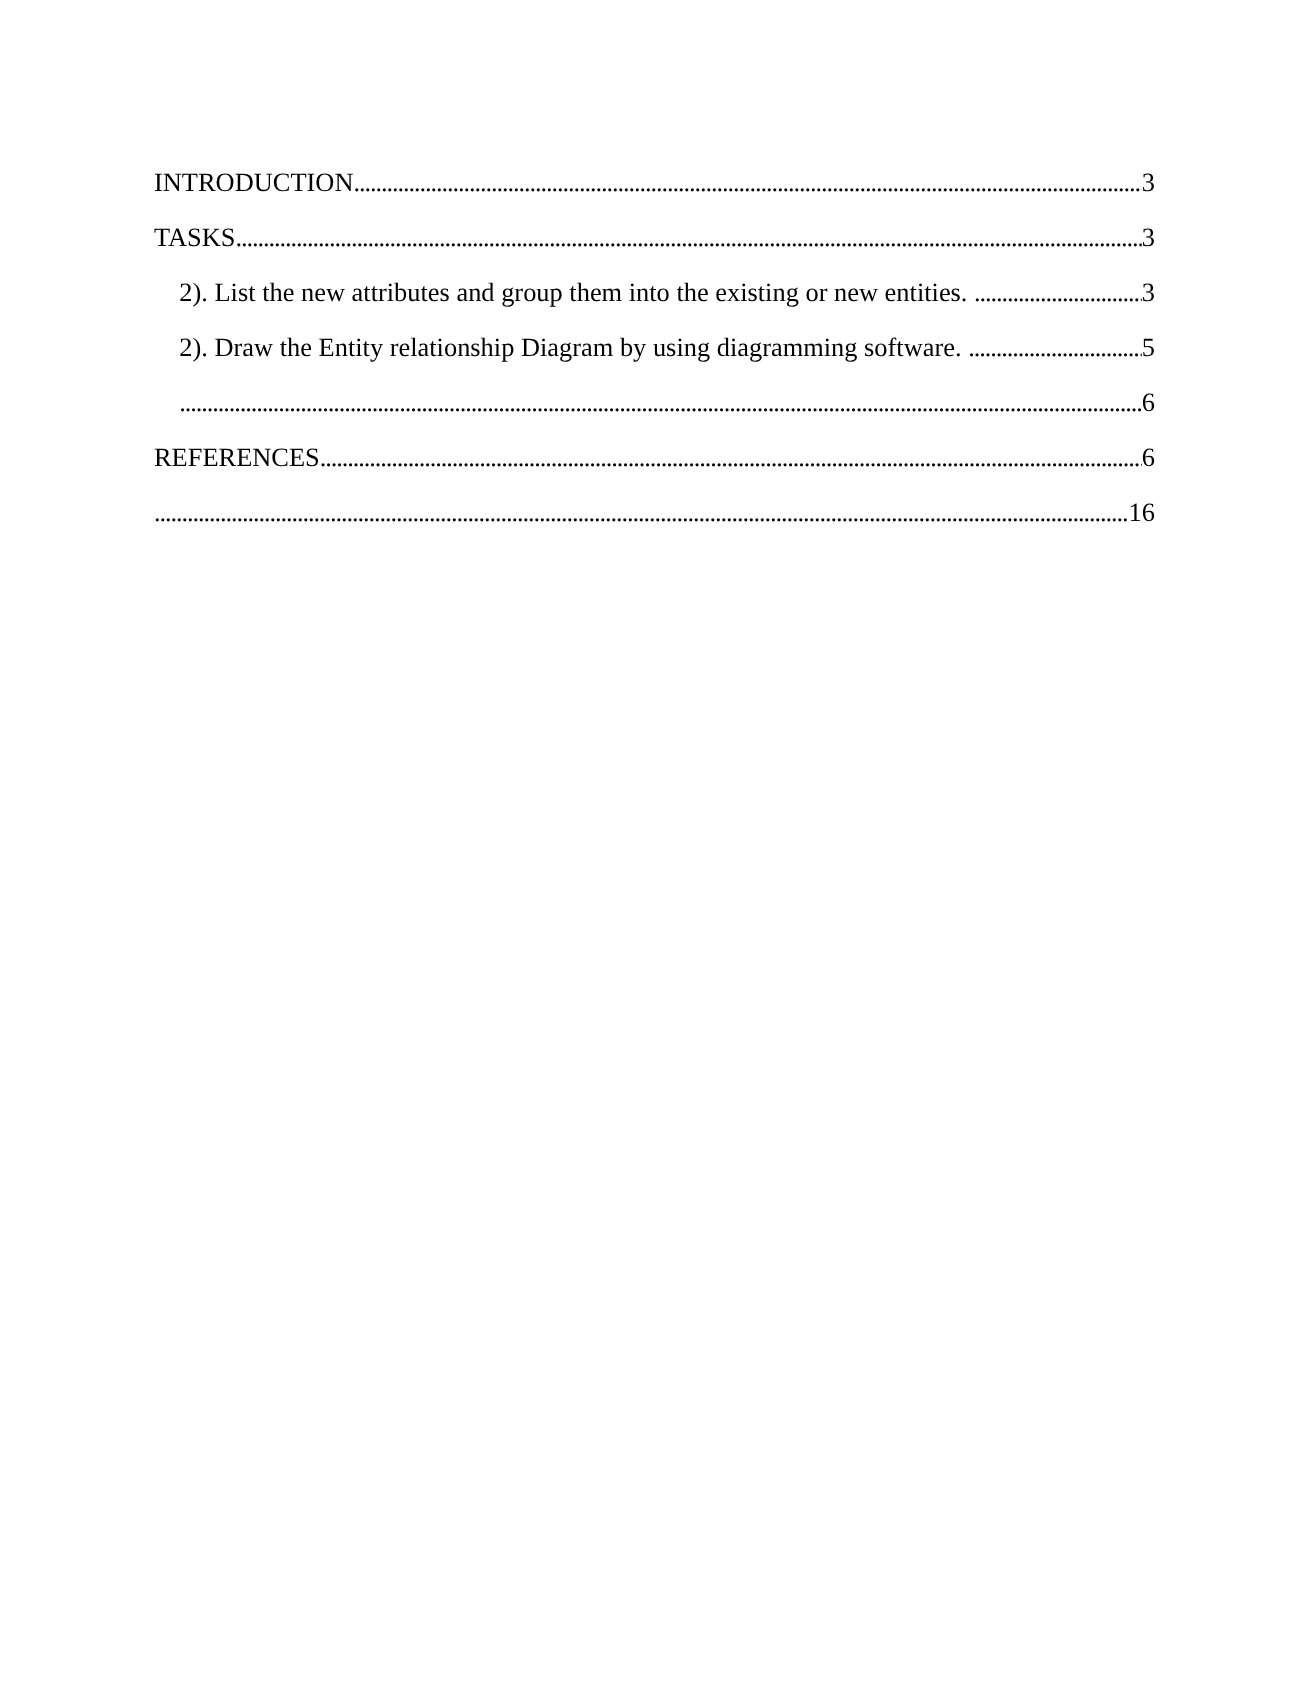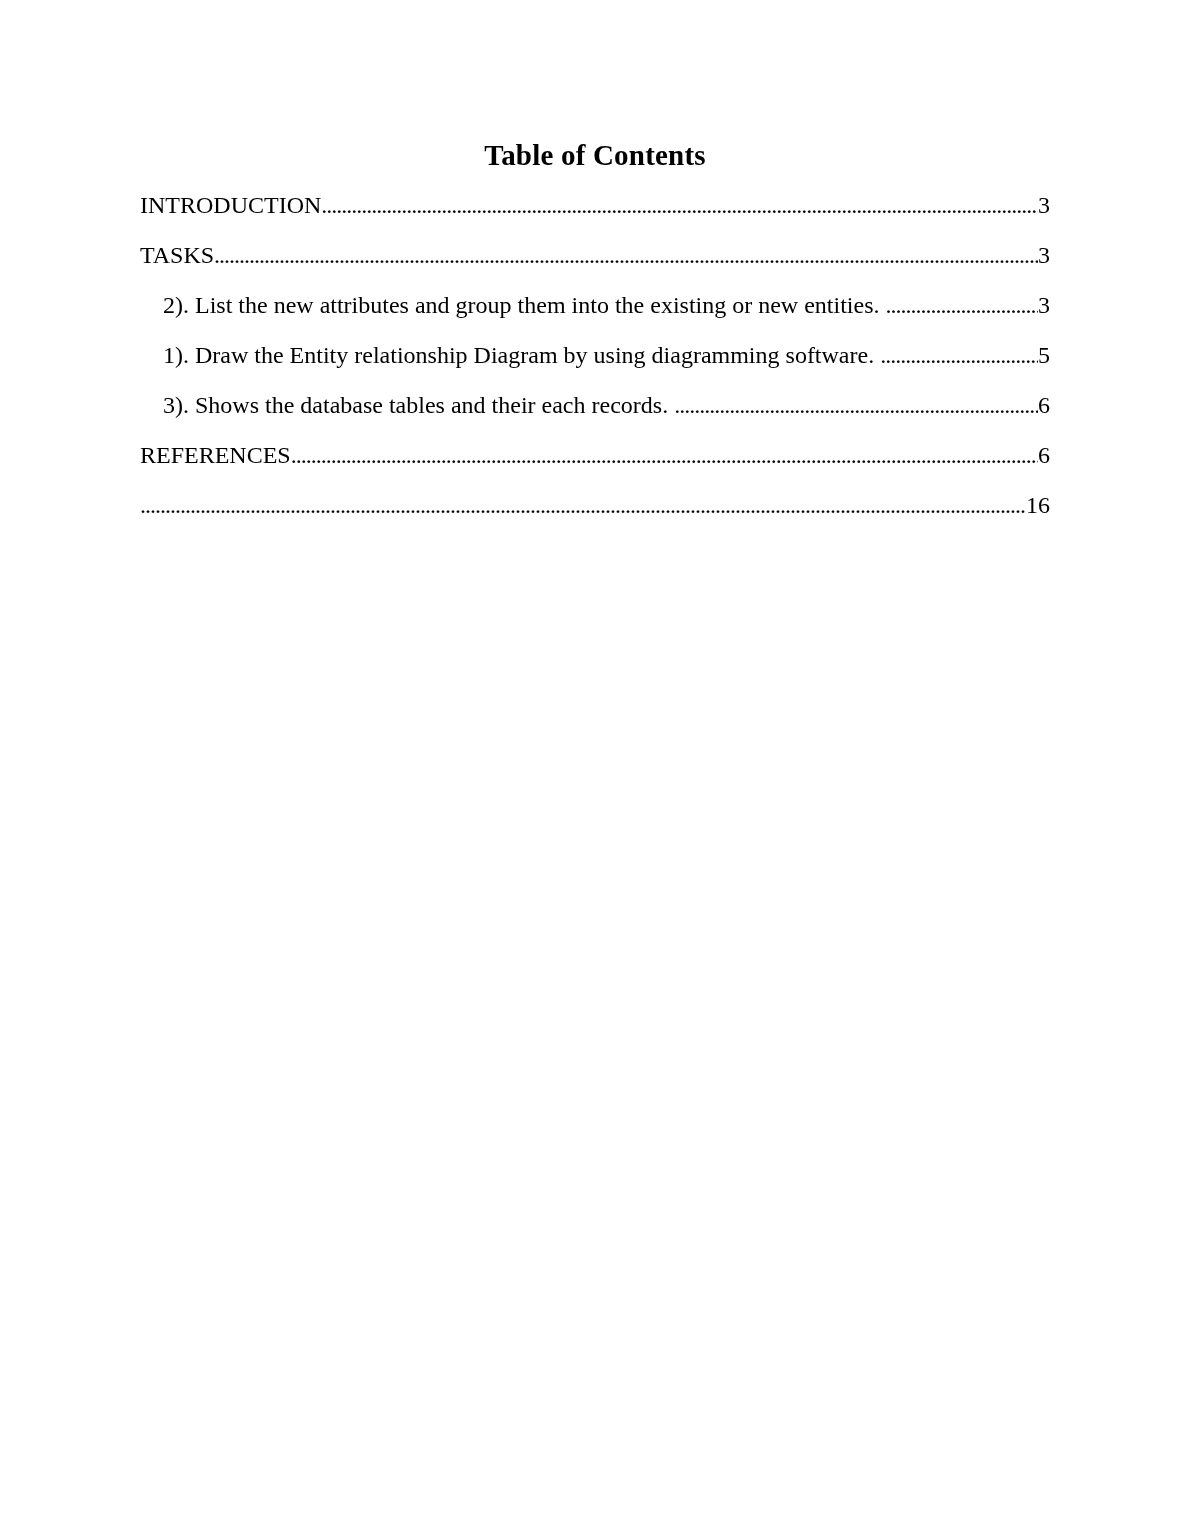--- a/index.html
+++ b/index.html
@@ -50,21 +50,20 @@
     letter-spacing: -1px;
   }
   .toc-page {
     flex: 0 0 auto;
   }
 </style>
 </head>
 <body>
 
 <div class="page">
-  <h1 class="title">Table of Contents</h1>
 
   <div class="toc" id="toc">
   <div class="toc-row level-0">
     <span class="toc-label">INTRODUCTION</span>
     <span class="toc-leader">................................................................................................................................................................................................................................................</span>
     <span class="toc-page">3</span>
   </div>
 
   <div class="toc-row level-0">
     <span class="toc-label">TASKS</span>
@@ -72,27 +71,26 @@
     <span class="toc-page">3</span>
   </div>
 
   <div class="toc-row level-1">
     <span class="toc-label">2). List the new attributes and group them into the existing or new entities. </span>
     <span class="toc-leader">................................................................................................................................................................................................................................................</span>
     <span class="toc-page">3</span>
   </div>
 
   <div class="toc-row level-1">
-    <span class="toc-label">1). Draw the Entity relationship Diagram by using diagramming software. </span>
+    <span class="toc-label">2). Draw the Entity relationship Diagram by using diagramming software. </span>
     <span class="toc-leader">................................................................................................................................................................................................................................................</span>
     <span class="toc-page">5</span>
   </div>
 
   <div class="toc-row level-1">
-    <span class="toc-label">3). Shows the database tables and their each records. </span>
     <span class="toc-leader">................................................................................................................................................................................................................................................</span>
     <span class="toc-page">6</span>
   </div>
 
   <div class="toc-row level-0">
     <span class="toc-label">REFERENCES</span>
     <span class="toc-leader">................................................................................................................................................................................................................................................</span>
     <span class="toc-page">6</span>
   </div>
 

